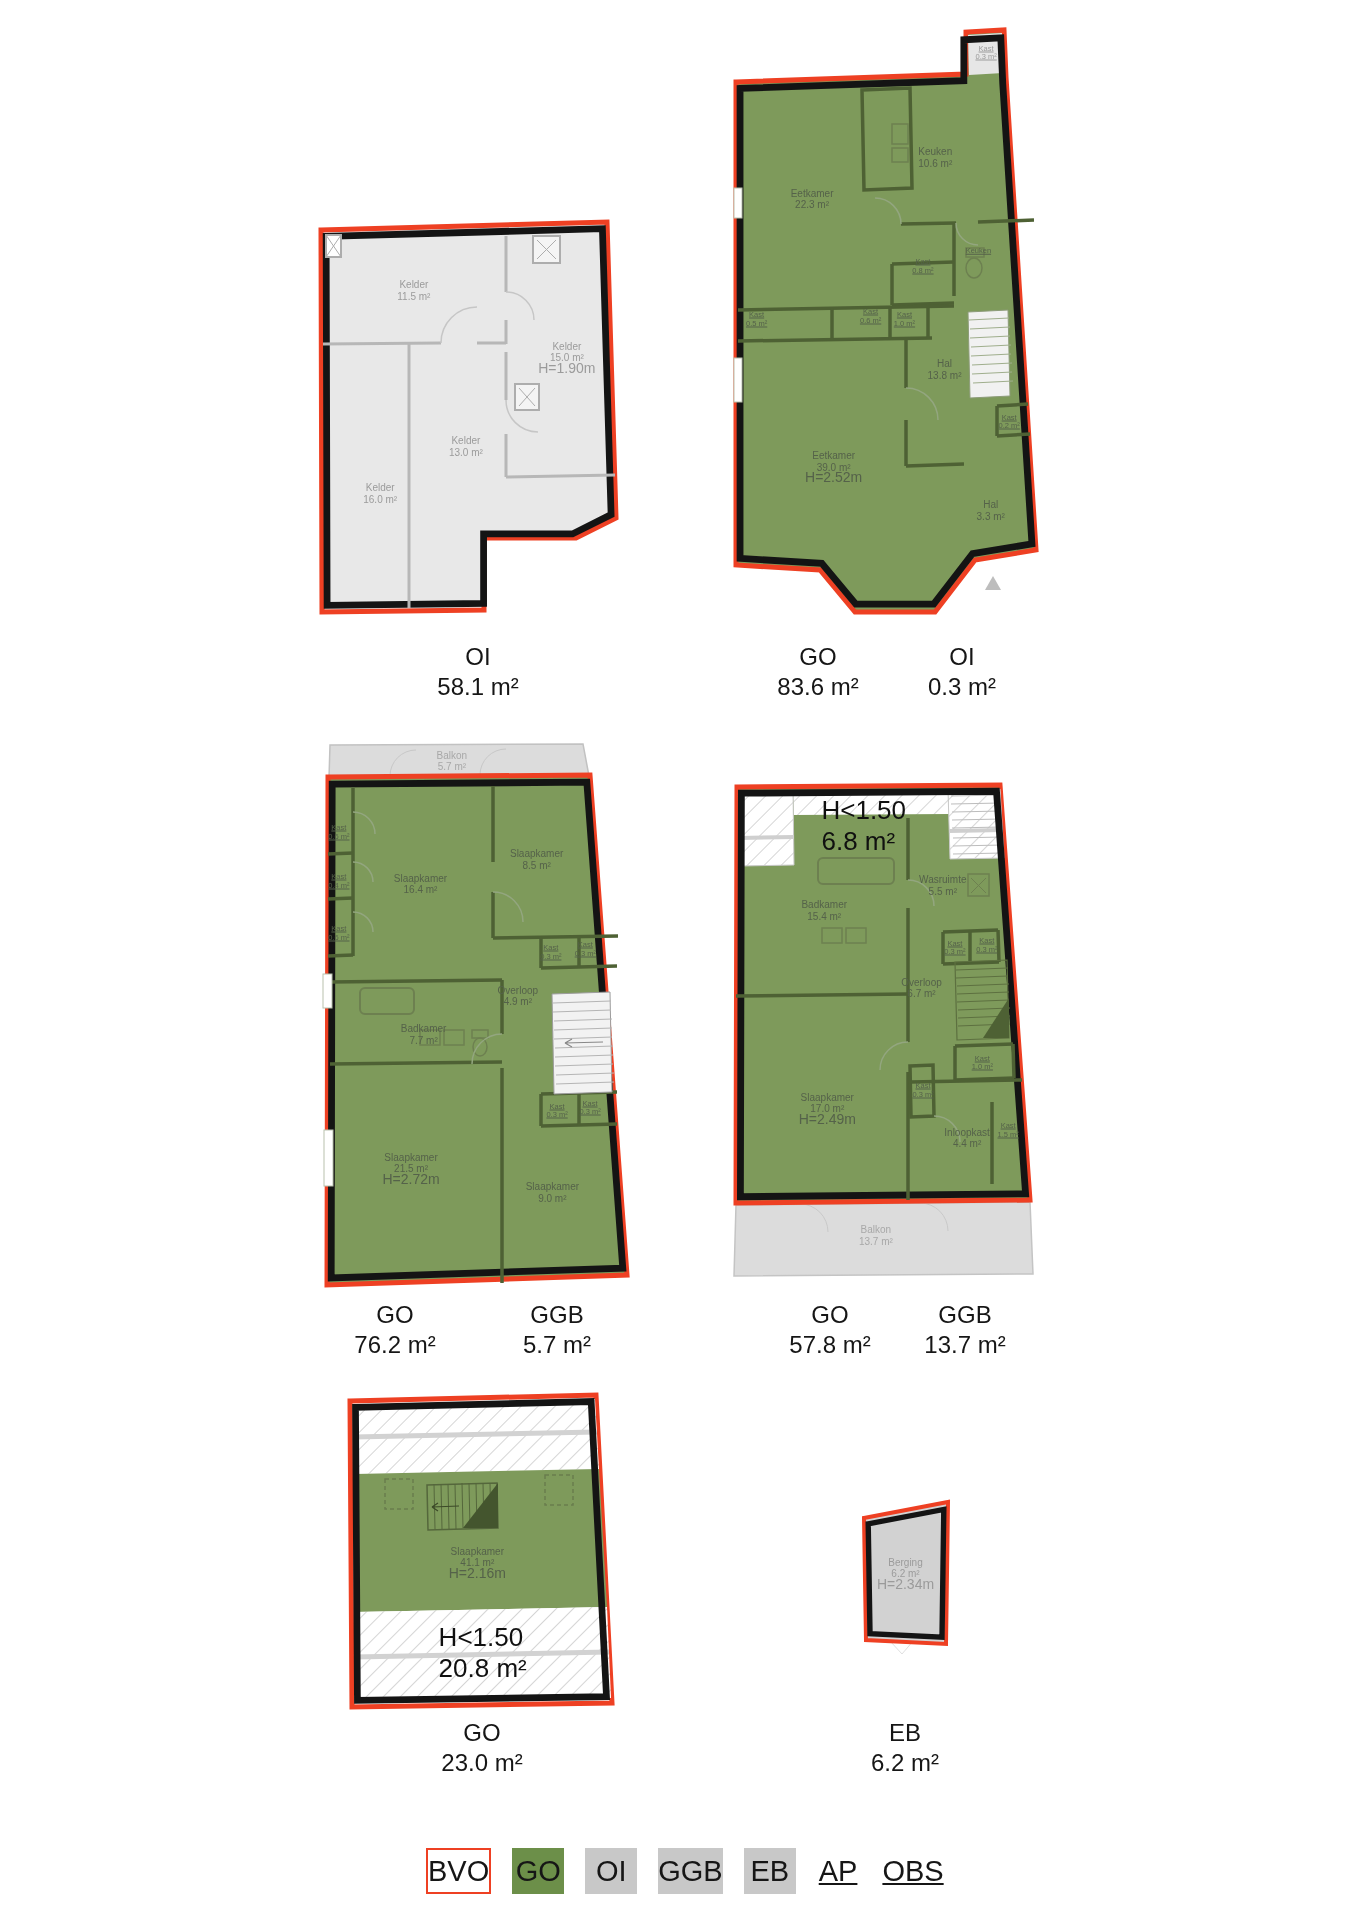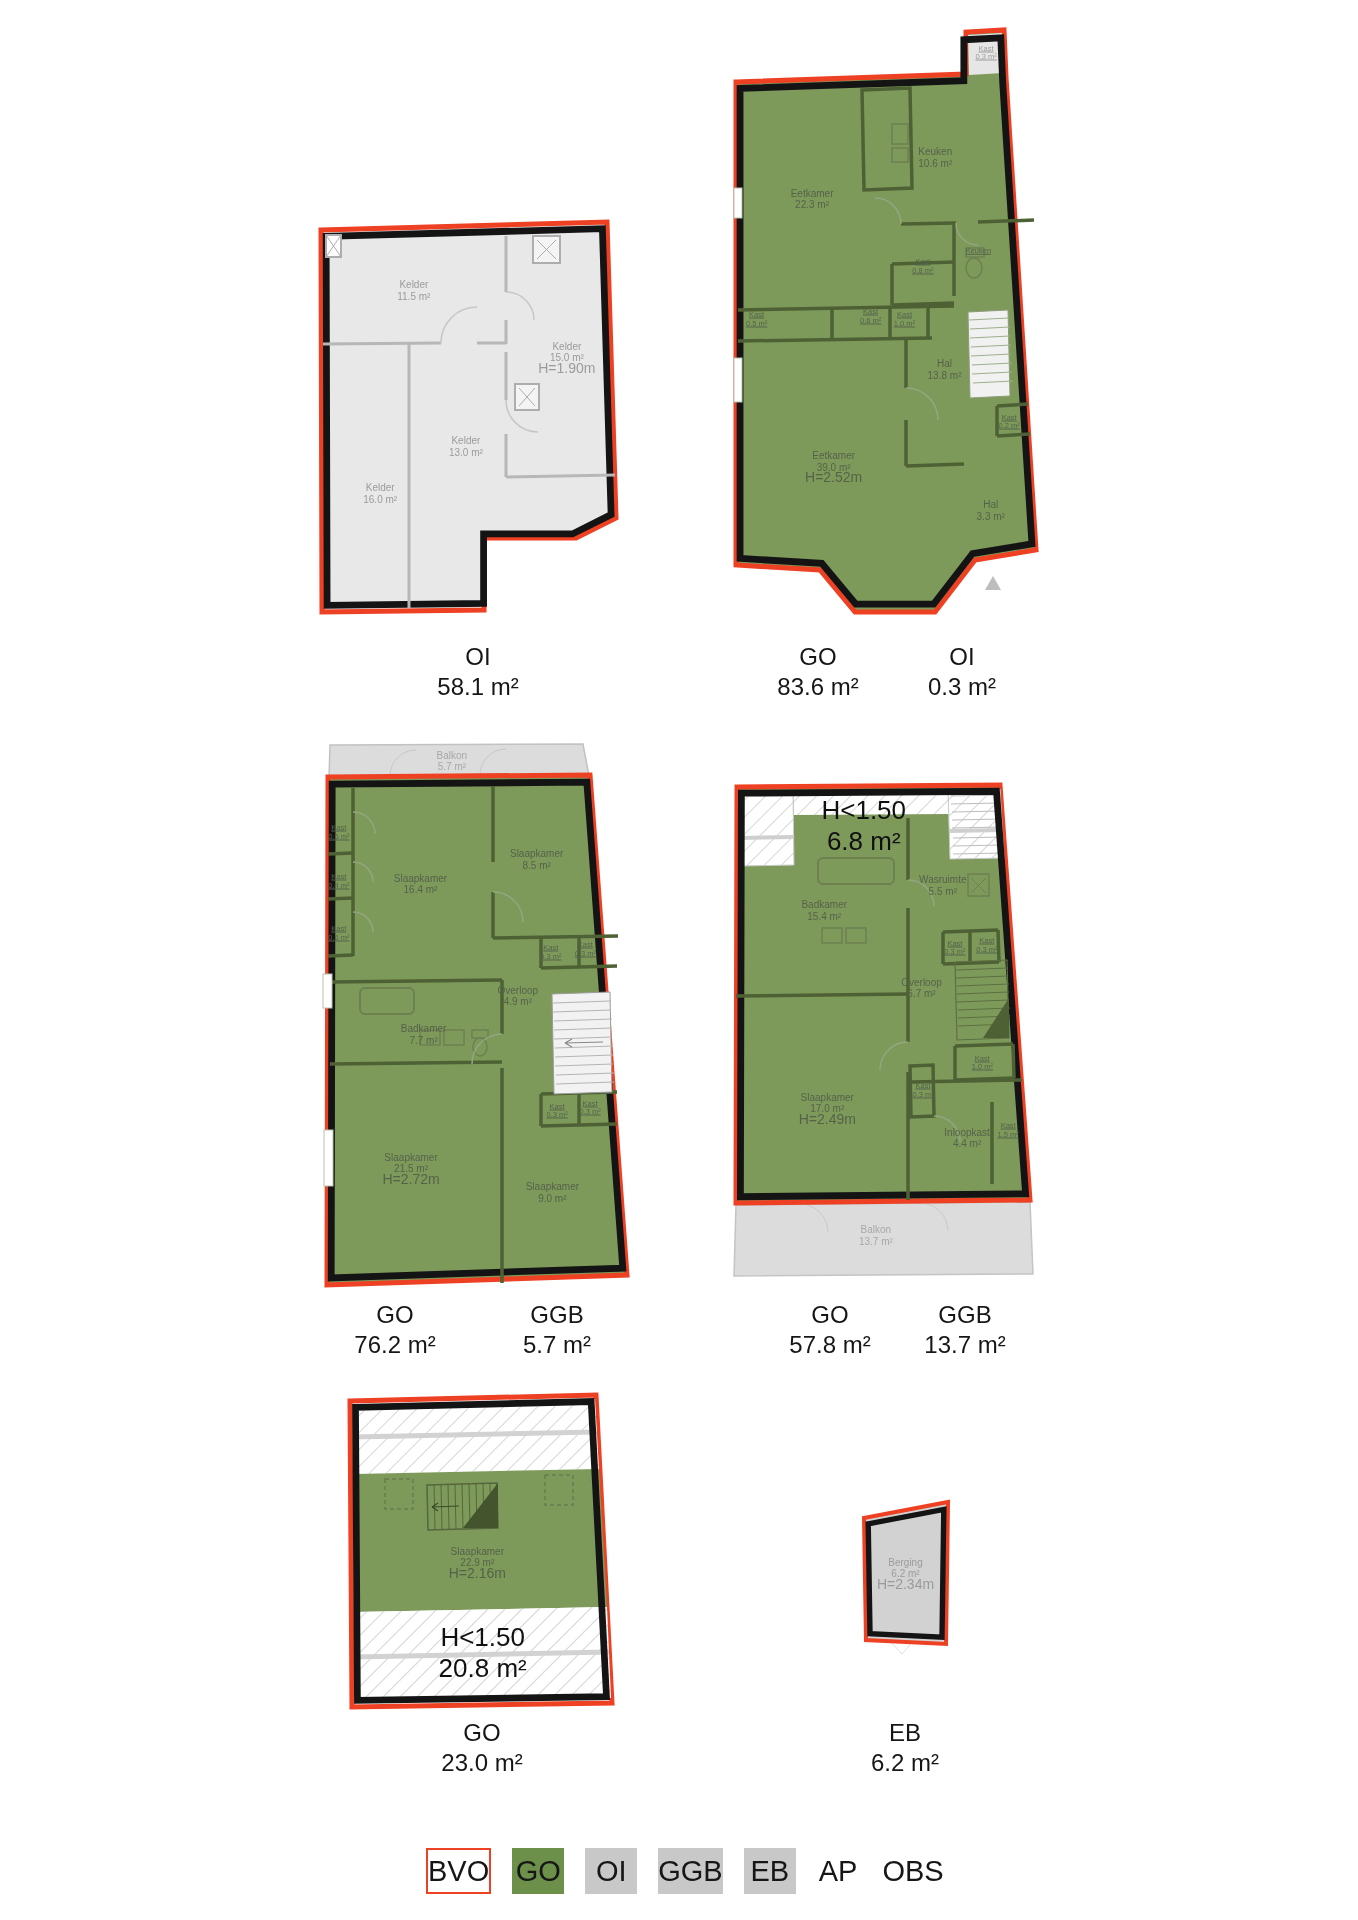--- a/index.html
+++ b/index.html
@@ -6,30 +6,30 @@
   #canvas{position:relative;width:1358px;height:1920px;background:#ffffff;overflow:hidden;
           font-family:"Liberation Sans", sans-serif;}
   .plan{position:absolute;}
   .plan svg{display:block;overflow:visible;}
   .rl{position:absolute;transform:translate(-50%,-50%);text-align:center;
       font-size:10px;line-height:11.5px;color:#55624a;white-space:nowrap;}
   .rl .ht{font-size:14px;line-height:9px;}
   .rl.tiny{font-size:7.5px;line-height:8.5px;text-decoration:underline;}
   .rl.gray{color:#9b9b9b;}
   .rl.baltxt{color:#a8a8a8;}
-  .lowz{position:absolute;transform:translateX(-50%);text-align:center;
+  .lowz{position:absolute;transform:translateX(-50%);text-align:left;
         font-size:26px;line-height:31px;color:#101010;white-space:nowrap;}
   .caption{position:absolute;width:150px;text-align:center;font-size:24px;line-height:30px;color:#161616;}
   .legend{position:absolute;left:426px;top:1848px;display:flex;gap:21px;align-items:center;}
   .lg-item{height:46px;min-width:52px;display:flex;align-items:center;justify-content:center;
            font-size:29px;color:#161616;box-sizing:border-box;}
   .lg-bvo{background:#ffffff;border:2px solid #ee4023;}
   .lg-go{background:#6c8f49;}
   .lg-gray{background:#c8c8c8;}
-  .lg-none{background:none;min-width:auto;padding:0 2px;}
+  .lg-none{background:none;min-width:auto;padding:0 2px;text-decoration:underline;}
 </style>
 </head>
 <body>
 
 <div id="canvas">
 
   <svg width="0" height="0" style="position:absolute">
     <defs>
       <pattern id="hatch" patternUnits="userSpaceOnUse" width="12" height="12" patternTransform="rotate(45)">
         <rect width="12" height="12" fill="#ffffff"></rect>
@@ -464,21 +464,21 @@
         <path d="M153,88 L153,133 L118,133 Z" fill="#44552e"></path>
         <path d="M87,112 L114,111 M87,112 L93,108 M87,112 L93,116" stroke="#3c4a28" stroke-width="1.2" fill="none"></path>
       </g>
       <g fill="none" stroke="#6a7d4e" stroke-width="1.5" stroke-dasharray="4 3">
         <rect x="40" y="84" width="28" height="30"></rect>
         <rect x="200" y="80" width="28" height="30"></rect>
       </g>
     </svg>
     <div class="rl" style="left:49%;top:53%">
       <div>Slaapkamer</div>
-      <div>22.9 m²</div>
+      <div>41.1 m²</div>
       <div class="ht">H=2.16m</div>
     </div>
     <div class="lowz" style="left:51%;top:72%">
       <div>H&lt;1.50</div>
       <div>20.8 m²</div>
     </div>
   </div>
 
   <div class="plan" style="left:858px;top:1500px;width:95px;height:158px">
     <svg viewBox="0 0 95 158" width="95" height="158">

